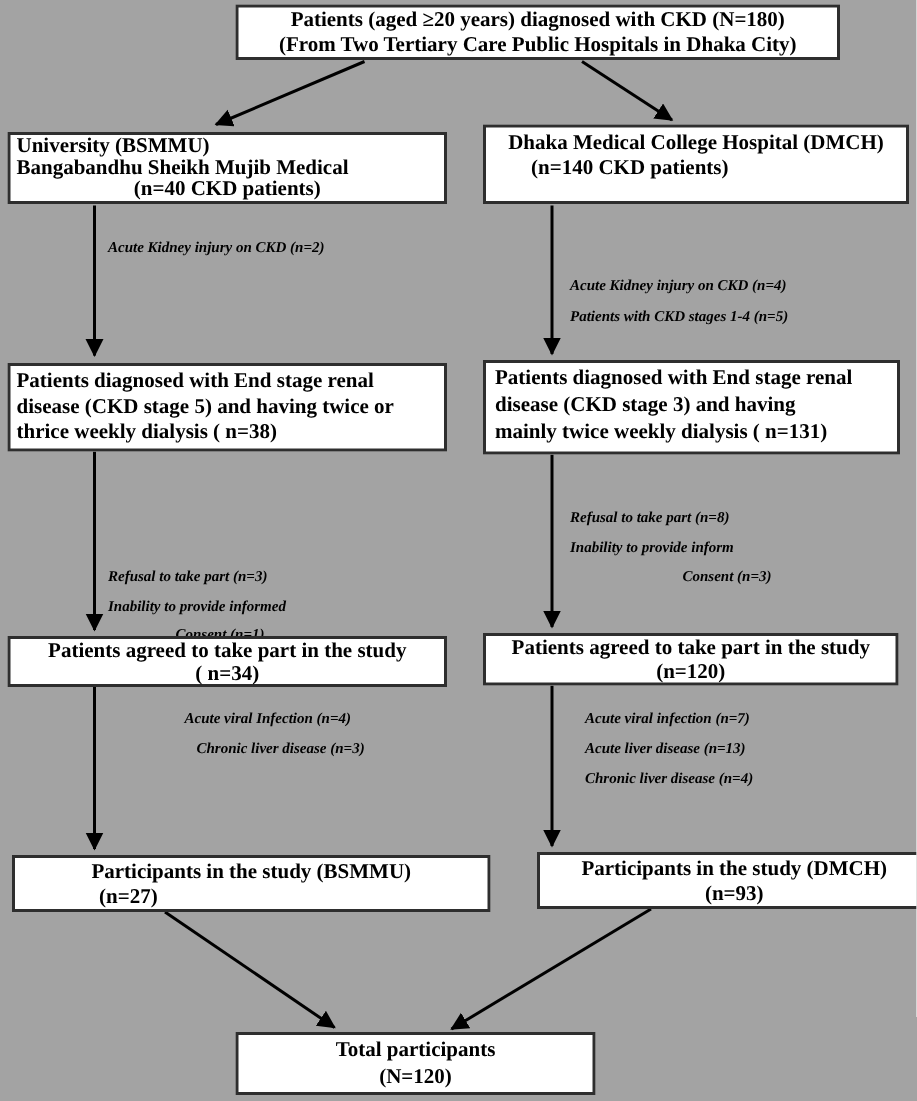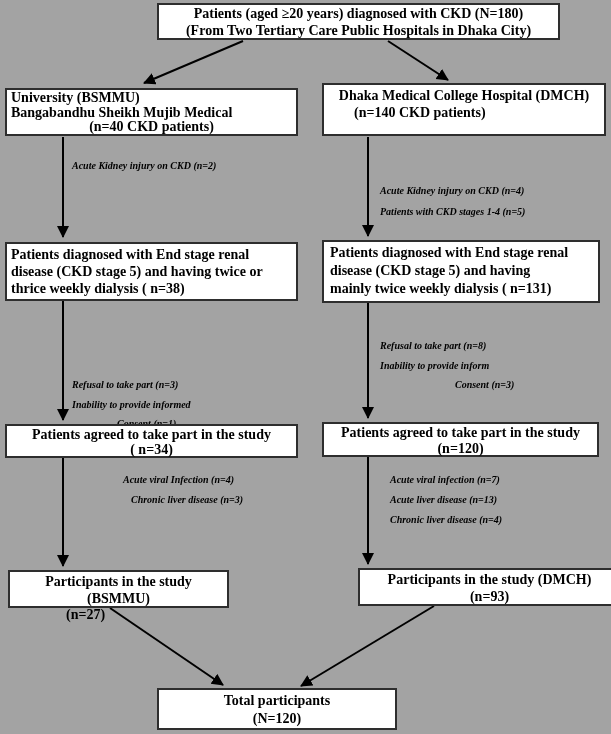--- a/index.html
+++ b/index.html
@@ -43,21 +43,21 @@
     pointer-events: none;
   }
   
   #top-box      { left: 157px; top: 3px;   width: 403px; height: 37px; line-height: 16.5px; padding-top: 1px; }
   #bsmmu-box    { left: 5px;   top: 88px;  width: 293px; height: 48px; line-height: 14.7px; padding-top: 1px; }
   #dmch-box     { left: 322px; top: 83px;  width: 284px; height: 53px; line-height: 17px; }
   #bsmmu-esrd   { left: 5px;   top: 242px; width: 293px; height: 59px; line-height: 17px; }
   #dmch-esrd    { left: 322px; top: 240px; width: 278px; height: 63px; line-height: 18px; padding-left: 6px; }
   #bsmmu-agreed { left: 5px;   top: 424px; width: 293px; height: 34px; line-height: 15px; padding-top: 1px; }
   #dmch-agreed  { left: 322px; top: 422px; width: 277px; height: 35px; line-height: 15.5px; padding-top: 1px; }
-  #bsmmu-part   { left: 8px;   top: 570px; width: 221px; height: 38px; line-height: 16.5px; }
+  #bsmmu-part   { left: 8px;   top: 570px; width: 319px; height: 38px; line-height: 16.5px; }
   #dmch-part    { left: 322px; top: 568px; width: 263px; height: 38px; line-height: 16.5px; margin-left: 36px; }
   #total-box    { left: 157px; top: 688px; width: 240px; height: 42px; line-height: 18px; padding-top: 2px; }
   #excl-bsmmu-1 { left: 72px;  top: 156px; }
   #excl-dmch-1  { left: 380px; top: 152px; line-height: 21px; margin-top: 28px; }
   #excl-bsmmu-2 { left: 72px;  top: 336px; margin-top: 39px; }
   #excl-dmch-2  { left: 380px; top: 336px; }
   #excl-bsmmu-3 { left: 97px;  top: 470px; line-height: 20px; margin-left: 26px; }
   #excl-dmch-3  { left: 390px; top: 470px; line-height: 20px; }
 </style>
 </head>
@@ -106,21 +106,21 @@
     <div class="ln">Patients with CKD stages 1-4 (n=5)</div>
   </div>
 
   <div class="box" id="bsmmu-esrd">
     <div class="ln">Patients diagnosed with End stage renal</div>
     <div class="ln">disease (CKD stage 5) and having twice or</div>
     <div class="ln">thrice weekly dialysis ( n=38)</div>
   </div>
   <div class="box" id="dmch-esrd">
     <div class="ln">Patients diagnosed with End stage renal</div>
-    <div class="ln">disease (CKD stage 5) and having</div>
+    <div class="ln">disease (CKD stage 3) and having</div>
     <div class="ln">mainly twice weekly dialysis  ( n=131)</div>
   </div>
 
   <div class="label" id="excl-bsmmu-2">
     <div class="ln">Refusal to take part (n=3)</div>
     <div class="ln">Inability to provide informed</div>
     <div class="ln ind45">Consent (n=1)</div>
   </div>
   <div class="label" id="excl-dmch-2">
     <div class="ln">Refusal to take part (n=8)</div>

